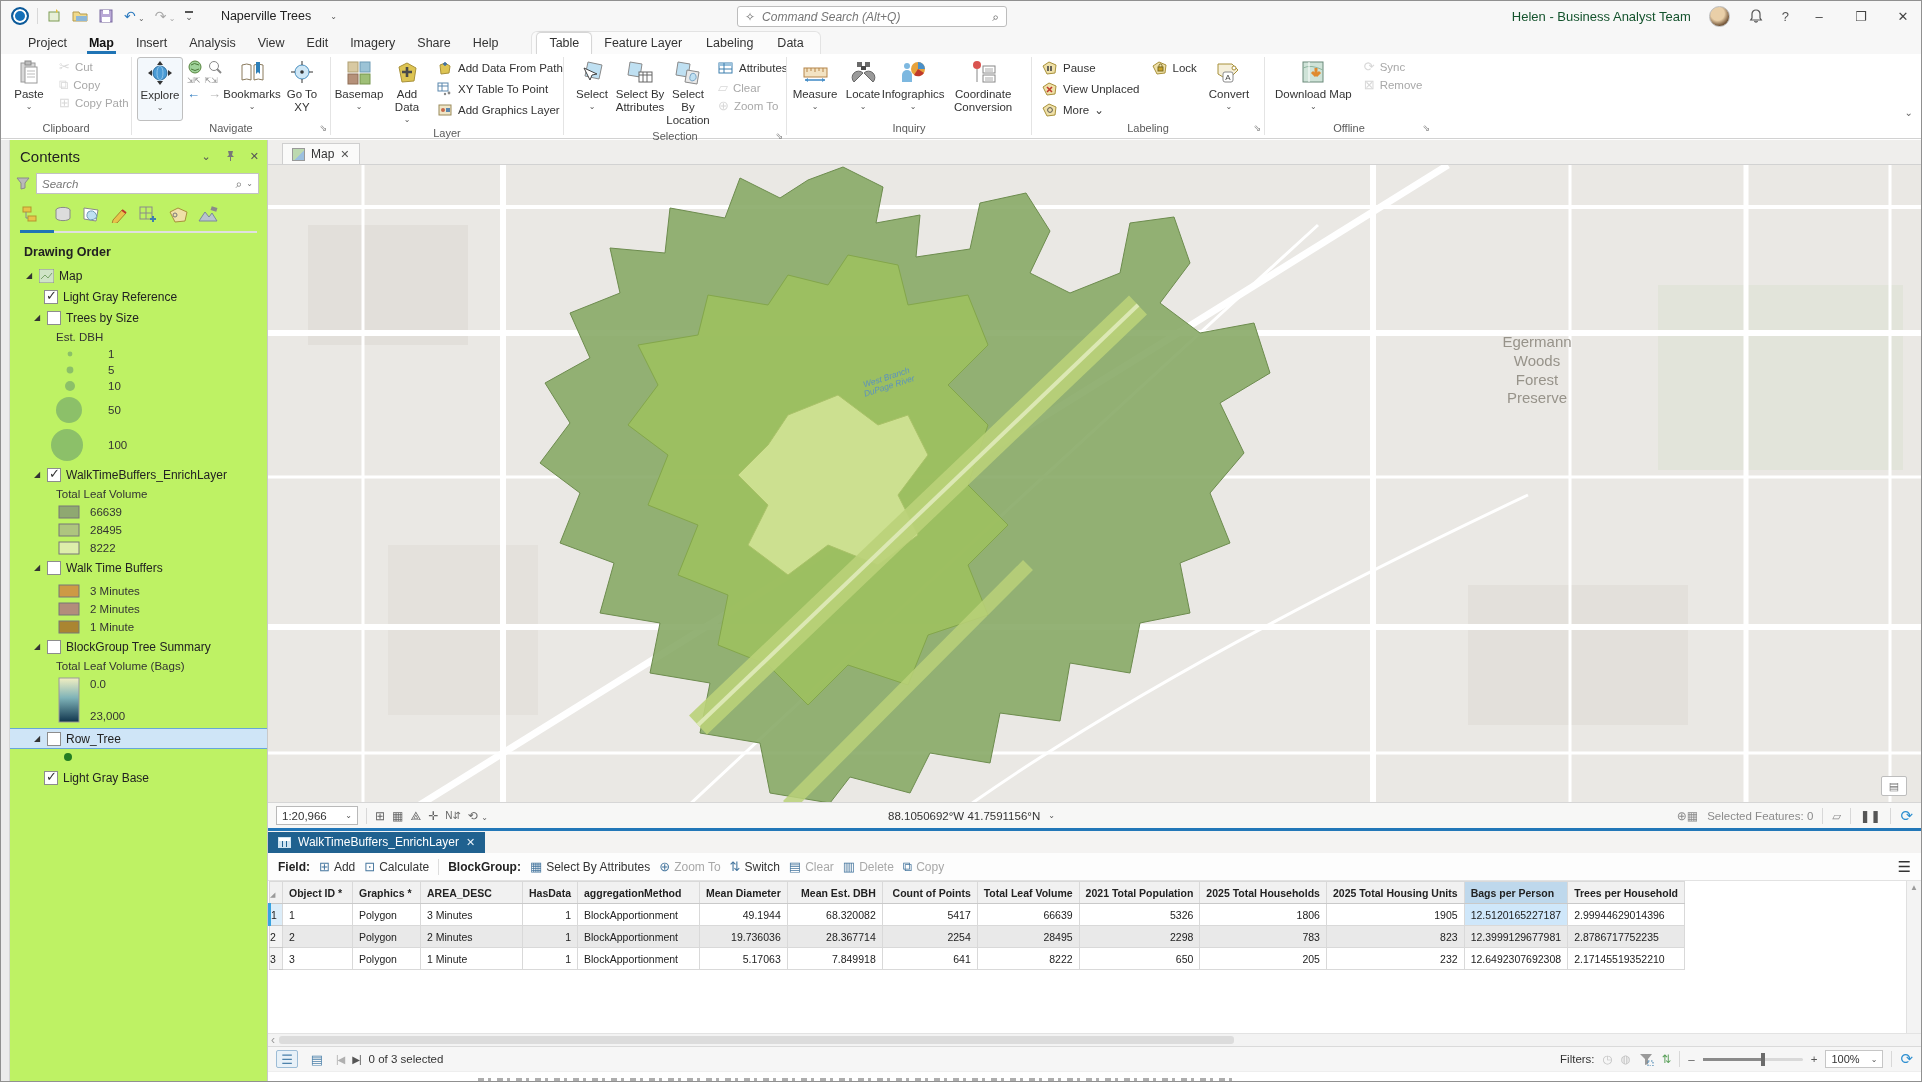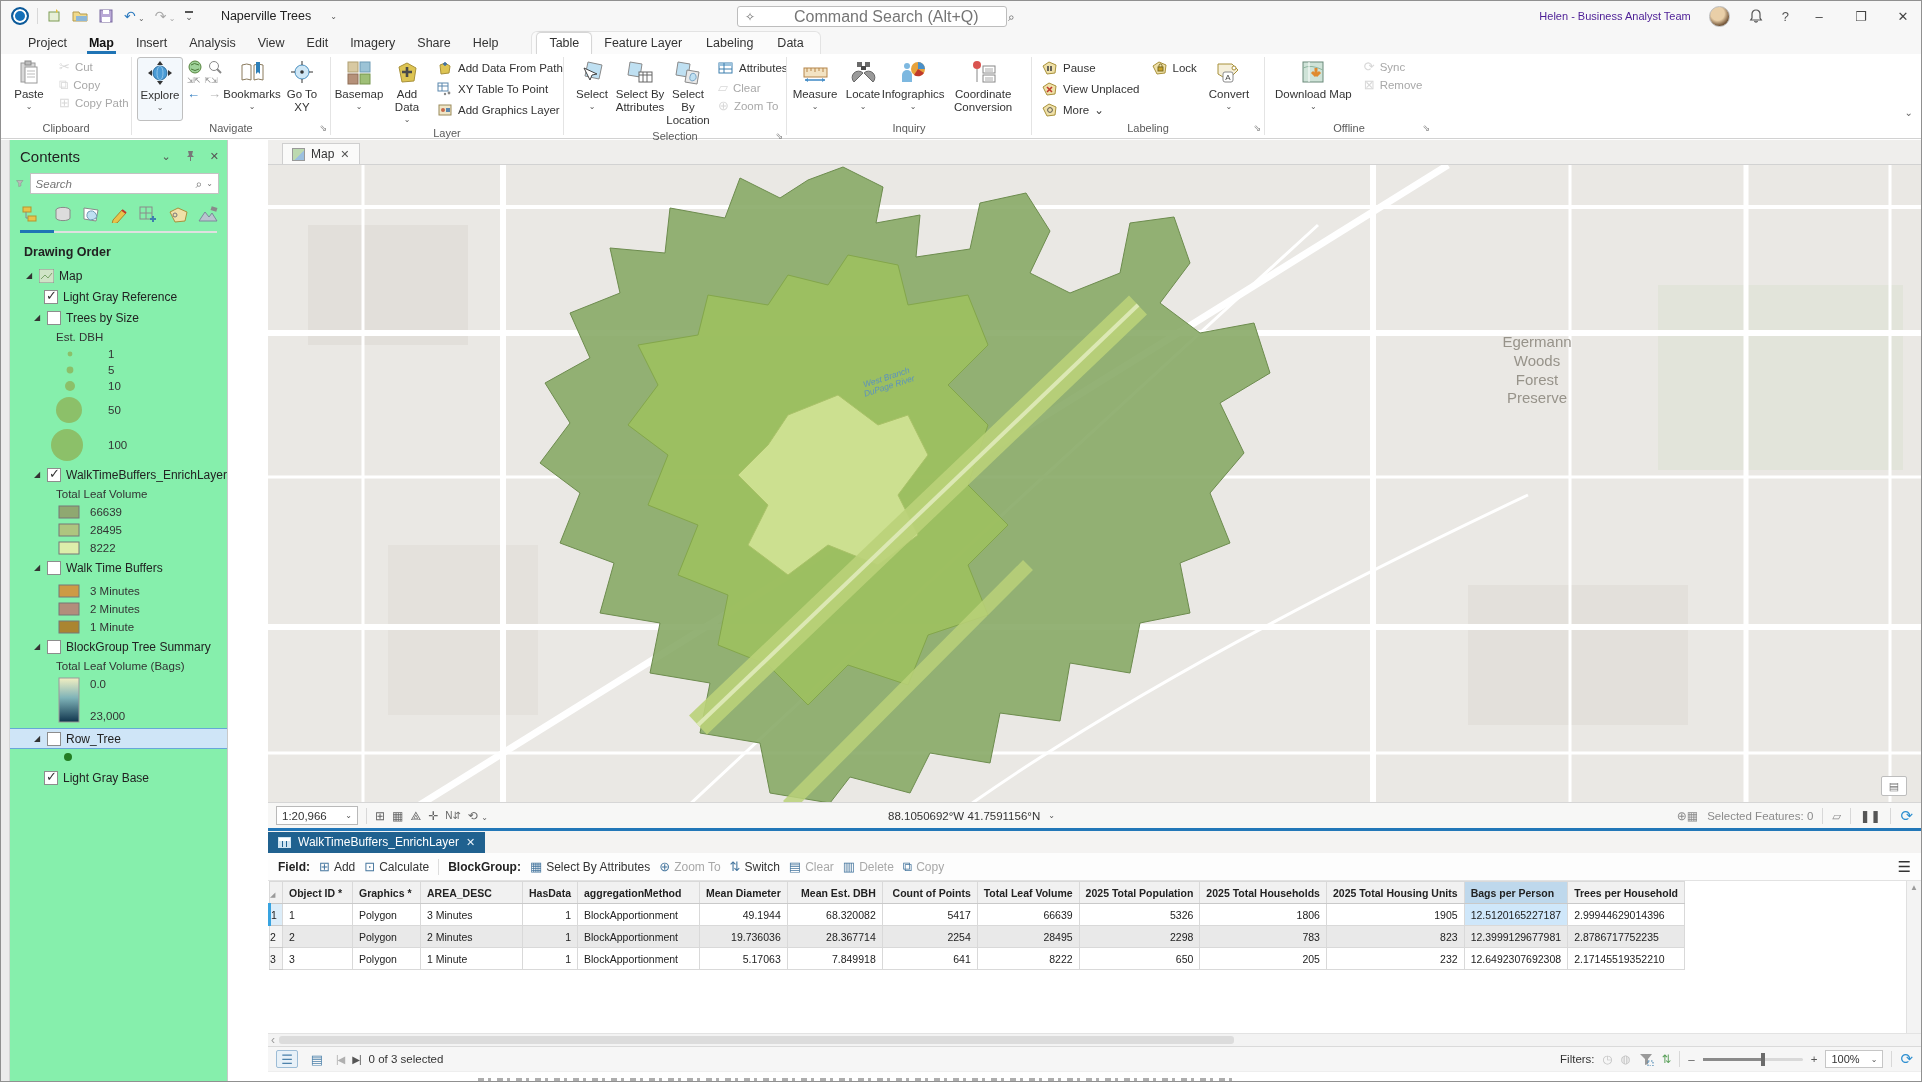--- a/index.html
+++ b/index.html
@@ -8,21 +8,21 @@
   .app { position:relative; width:1922px; height:1082px; background:#fff; border:1px solid #909090; overflow:hidden; }
 
   
   .titlebar { position:absolute; left:0; top:0; width:100%; height:30px; background:#f7f7f7; display:flex; align-items:center; padding:0 6px; }
   .logo { width:18px; height:18px; border-radius:50%; background:#1470b8; border:2px solid #0d5a99; box-shadow:inset 0 0 0 2px #fff; margin:0 8px 0 4px; }
   .qat { display:flex; align-items:center; gap:10px; margin-left:8px; }
   .qat .qi { font-size:14px; line-height:1; }
   .vline { width:1px; height:16px; background:#d8d8d8; }
   .proj-name { margin-left:28px; font-size:12.5px; color:#222; display:flex; align-items:center; gap:19px; }
   .cmd-search { position:absolute; left:736px; top:5px; width:270px; height:21px; border:1px solid #bdbdbd; border-radius:3px; background:#fff; display:flex; align-items:center; padding:0 7px; gap:7px; }
-  .cmd-search input { border:none; outline:none; flex:1; color:#777; font-size:16px; background:transparent; font-family:"Liberation Sans",sans-serif;margin-left:32px; }
+  .cmd-search input { border:none; outline:none; flex:1; font-style:italic; color:#777; font-size:12px; background:transparent; font-family:"Liberation Sans",sans-serif; }
   .tb-right { margin-left:auto; display:flex; align-items:center; gap:18px; }
   .avatar { width:21px; height:21px; border-radius:50%; background:radial-gradient(circle at 40% 35%, #e9cfa8 0 40%, #7a5c3e 70%, #47351f); border:1px solid #bbb; }
   .winbtn { font-size:13px; color:#444; width:24px; text-align:center; }
   .sparkle { color:#7a7a7a; font-size:12px; }
 
   
   .tabrow { position:absolute; left:0; top:30px; width:100%; height:23px; background:#f7f7f7; display:flex; align-items:flex-end; padding-left:16px; }
   .rtab { padding:3px 11px 4px; font-size:12.5px; color:#333; position:relative; }
   .rtab.active { font-weight:bold; color:#111; }
   .rtab.active::after { content:""; position:absolute; left:9px; right:9px; bottom:0; height:3px; background:#1f74b5; }
@@ -46,21 +46,21 @@
   .dis svg, .dis .gly { opacity:.45; filter:grayscale(1); }
   .gly { font-size:13px; line-height:1; }
   .ribbon-collapse { position:absolute; right:8px; bottom:20px; color:#666; font-size:10px; }
 
   
   .i16 { width:16px; height:16px; flex:0 0 auto; }
   .i26 { width:27px; height:26px; }
 
   
   .left-gutter { position:absolute; left:0; top:139px; bottom:0; width:9px; background:#ececec; border-right:1px solid #d6d6d6; }
-  .contents { position:absolute; left:9px; top:139px; bottom:0; width:218px; background:#86efac; border-right:1px solid #c9c9c9; overflow:hidden; }
+  .contents { position:absolute; left:9px; top:139px; bottom:0; width:258px; background:#bef264; border-right:1px solid #c9c9c9; overflow:hidden; }
   .c-head { display:flex; align-items:center; padding:8px 8px 4px 10px; }
   .c-title { font-size:15px; color:#222; }
   .c-head .hic { margin-left:14px; color:#555; font-size:11px; }
   .c-head .sp { flex:1; }
   .c-search-row { display:flex; align-items:center; gap:6px; padding:4px 8px 6px 6px; }
   .funnel { width:14px; height:13px; }
   .searchbox { flex:1; height:21px; border:1px solid #c2c2c2; background:#fff; display:flex; align-items:center; padding:0 5px; gap:4px; }
   .searchbox input { border:none; outline:none; flex:1; font-style:italic; font-size:11.5px; color:#888; background:transparent; font-family:"Liberation Sans",sans-serif; }
   .c-tabs { display:flex; align-items:center; gap:9px; padding:6px 10px 0 12px; }
   .c-tabs .ctab { padding-bottom:5px; }
@@ -174,21 +174,21 @@
     <div class="proj-name">
       <span>Naperville Trees</span>
       <span style="font-size:8px;color:#555">⌄</span>
     </div>
     <div class="cmd-search">
       <span class="sparkle">✧</span>
       <input placeholder="Command Search (Alt+Q)" style="">
       <span style="color:#666">⌕</span>
     </div>
     <div class="tb-right">
-      <span style="font-size:11px;color:#4c1d95">Helen - Business Analyst Team</span>
+      <span style="font-size:13px;color:#14532d">Helen - Business Analyst Team</span>
       <span class="avatar"></span>
       <svg class="i16" viewBox="0 0 16 16">
           <path d="M8 2 c-2.6 0 -4 2 -4 4 v4 l-1.3 2 h10.6 L12 10 V6 c0-2-1.4-4-4-4z" fill="none" stroke="#555" stroke-width="1.2"></path>
           <path d="M6.5 13 a1.6 1.6 0 0 0 3 0" fill="none" stroke="#555" stroke-width="1.2"></path>
         </svg>
       <span style="color:#555;font-size:13px">?</span>
       <span class="winbtn">–</span>
       <span class="winbtn">❐</span>
       <span class="winbtn">✕</span>
     </div>
@@ -890,21 +890,21 @@
             <th class="rowhead corner"></th>
             <th>Object ID *</th>
             <th>Graphics *</th>
             <th>AREA_DESC</th>
             <th class="num">HasData</th>
             <th>aggregationMethod</th>
             <th class="num">Mean Diameter</th>
             <th class="num">Mean Est. DBH</th>
             <th class="num">Count of Points</th>
             <th class="num">Total Leaf Volume</th>
-            <th class="num">2025 Total Population</th>
+            <th class="num">2021 Total Population</th>
             <th class="num">2025 Total Households</th>
             <th class="num">2025 Total Housing Units</th>
             <th class="selcol">Bags per Person</th>
             <th>Trees per Household</th>
           </tr>
           <tr class="cursel">
             <th class="rowhead">1</th>
             <td>1</td>
             <td>Polygon</td>
             <td>3 Minutes</td>

